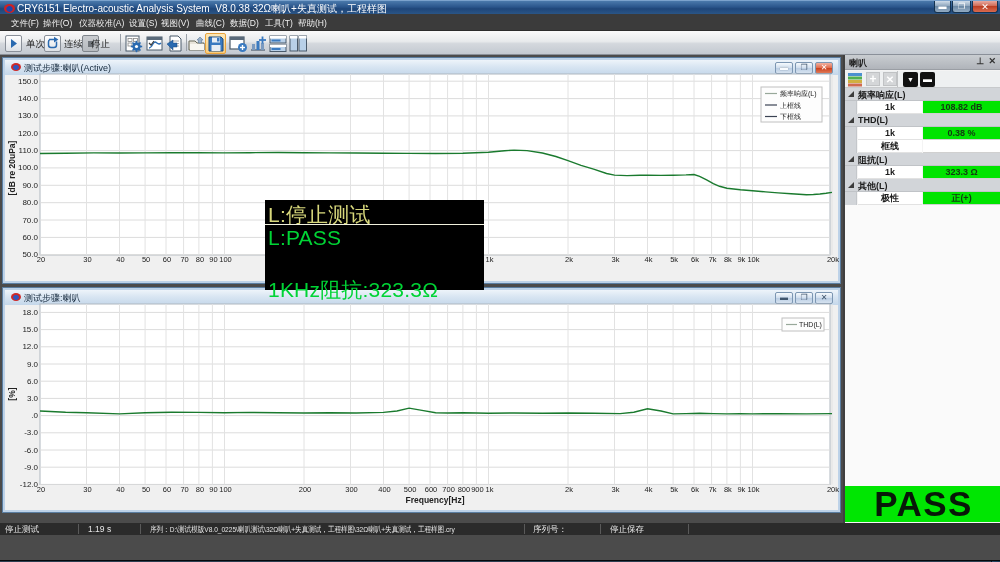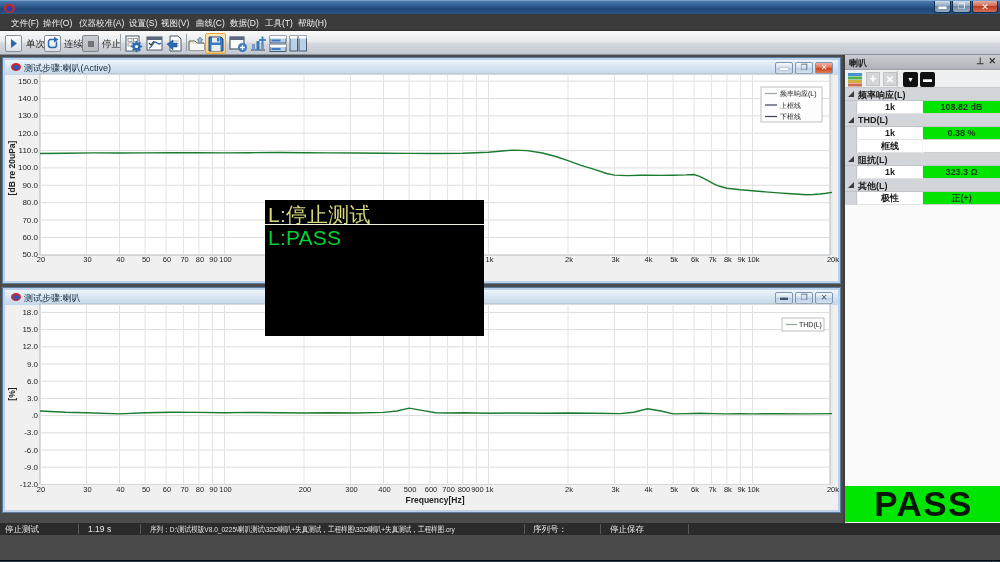--- a/index.html
+++ b/index.html
@@ -44,38 +44,39 @@
 #rtoolbar { position:absolute; left:0; top:16px; width:155px; height:17px; background:#eef0f1; border-bottom:1px solid #c8cacc; }
 .rrow { position:absolute; left:0; width:155px; height:13px; font-size:9px; color:#1c1c1c; }
 .rgroup { background:#d2d5d9; border-bottom:1px solid #c0c3c7; }
 .rgutter { position:absolute; left:0; top:0; width:12px; height:13px; background:#d2d5d9; border-right:1px solid #c4c7cb; }
 .rlabel { position:absolute; left:13px; top:0; width:64px; height:13px; background:#fff; border-bottom:1px solid #e2e2e2; text-align:center; line-height:13px;}
 .rvalue { position:absolute; left:78px; top:0; width:77px; height:13px; background:#00e400; border-bottom:1px solid #d0d0d0; text-align:center; line-height:13px; color:#123812; }
 .tri { position:absolute; left:3px; top:3px; width:0; height:0; border-left:6px solid transparent; border-bottom:6px solid #3c3c3c; }
 #passbox { position:absolute; left:0px; top:431px; width:157px; height:36px; background:#00e602; }
 #passbox span { display:block; text-align:center; font-size:35px; line-height:36px; color:#081808; letter-spacing:1.5px;}
 
-#overlay { left:265px; top:200px; width:219px; height:136px; background:#000; z-index:50;padding-left:44px; }
+#overlay { left:265px; top:200px; width:219px; height:90px; background:#000; z-index:50;padding-left:44px; }
 .ovline { position:absolute; left:3px; white-space:nowrap; font-size:21px; letter-spacing:0.2px; }
 
 #statusbar { left:0; top:523px; width:1000px; height:12px; background:#2b2b2b; font-size:8.5px; color:#e6e6e6; }
 .stsep { position:absolute; top:1px; width:1px; height:10px; background:#5a5a5a; }
 .sttxt { position:absolute; top:1px; white-space:nowrap; }
 
 #taskbar { left:0; top:560px; width:1000px; height:27px;
   background:linear-gradient(#30404f 0%, #1d3c5e 12%, #275981 30%, #1a4064 55%, #122c47 80%, #16334f 100%); 
   border-top:1px solid #06090c; }
 .traytxt { position:absolute; color:#fff; font-size:10px; }
 .taskbtn { position:absolute; top:2px; height:23px; border:1px solid rgba(255,255,255,0.35); border-radius:3px;
   background:linear-gradient(rgba(255,255,255,0.25), rgba(255,255,255,0.08) 50%, rgba(0,0,0,0.12)); }
 </style></head>
 <body>
 
 <div class="abs" id="titlebar">
   <div id="appicon"></div>
+  <div id="titletext">CRY6151 Electro-acoustic Analysis System&nbsp; V8.0.38 32Ω喇叭+失真测试，工程样图</div>
   <div class="winbtn" style="left:934px; width:17px;">
       <div class="g">▬</div>
     </div>
   <div class="winbtn" style="left:952px; width:19px;">
       <div class="g">❐</div>
     </div>
   <div class="winbtn" id="btnclose" style="left:972px; width:26px;">
       <div class="g" style="font-size:9px;">✕</div>
     </div>
 </div>
@@ -102,21 +103,21 @@
 <div class="tbtn" style="left:44px; top:4px; width:17px; height:17px;">
       <svg width="15" height="15" style="position:absolute;left:0px;top:0px;">
         <path d="M4 3.5 H9.5 M11.5 5.5 V9 Q11.5 11.5 9 11.5 H6 Q3.5 11.5 3.5 9 V6 Q3.5 4.5 4.5 4" fill="none" stroke="#2a6ab0" stroke-width="1.5"></path>
         <polygon points="9,0.8 13.4,3.6 9,6.4" fill="#2a6ab0"></polygon>
       </svg>
     </div>
 <div class="tbtxt" style="left:64px;">连续</div>
 <div class="tbtn" style="left:82px; top:4px; width:17px; height:17px; background:linear-gradient(#c9ccd0,#b6babf); border-color:#7e848b;">
       <div style="position:absolute;left:5px;top:5px;width:6px;height:6px;background:#6f747a;"></div>
     </div>
-<div class="tbtxt" style="left:102px;">停止</div>
+<div class="tbtxt" style="left:91px;">停止</div>
 <div class="tbsep" style="left:120px;"></div>
 <svg class="abs" style="left:125px; top:4px;" width="18" height="18">
 <rect x="1" y="1" width="13" height="15" fill="#fff" stroke="#4a5a6a" stroke-width="1"></rect>
 <rect x="3" y="3.5" width="4" height="3" fill="none" stroke="#888" stroke-width="0.8"></rect>
 <rect x="8.5" y="3.5" width="4" height="3" fill="none" stroke="#888" stroke-width="0.8"></rect>
 <rect x="3" y="8" width="4" height="3" fill="none" stroke="#888" stroke-width="0.8"></rect>
 <circle cx="11.5" cy="11.5" r="4.2" fill="#2a6ab0"></circle>
       <circle cx="11.5" cy="11.5" r="1.6" fill="#fff"></circle>
 <g stroke="#2a6ab0" stroke-width="1.6">
         <line x1="11.5" y1="5.8" x2="11.5" y2="17.2"></line>
@@ -454,20 +455,21 @@
   <div style="position:absolute; left:0; top:150px; width:155px; height:281px; background:#fafafa;"></div>
   <div id="passbox">
       <span>PASS</span>
     </div>
 </div>
 
 <div class="abs" id="overlay">
   <div class="ovline" style="top:1px; color:#d8d87c;">L:停止测试</div>
   <div style="position:absolute; left:0; top:24px; width:219px; height:1px; background:#f0f0dc;"></div>
   <div class="ovline" style="top:26px; color:#00d435;">L:PASS</div>
+  <div class="ovline" style="top:76px; color:#00d435;">1KHz阻抗:323.3Ω</div>
 </div>
 
 <div class="abs" id="statusbar">
   <div class="sttxt" style="left:5px;">停止测试</div>
   <div class="stsep" style="left:78px;"></div>
   <div class="sttxt" style="left:88px;text-align:center;">1.19 s</div>
   <div class="stsep" style="left:140px;"></div>
   <div class="sttxt" style="left:150px; width:372px; overflow:hidden; font-size:8px; transform:scaleX(0.82); transform-origin:0 0;">序列：D:\测试模版V8.0_0225\喇叭测试\32Ω喇叭+失真测试，工程样图\32Ω喇叭+失真测试，工程样图.cry</div>
   <div class="stsep" style="left:524px;"></div>
   <div class="sttxt" style="left:533px;">序列号：</div>

